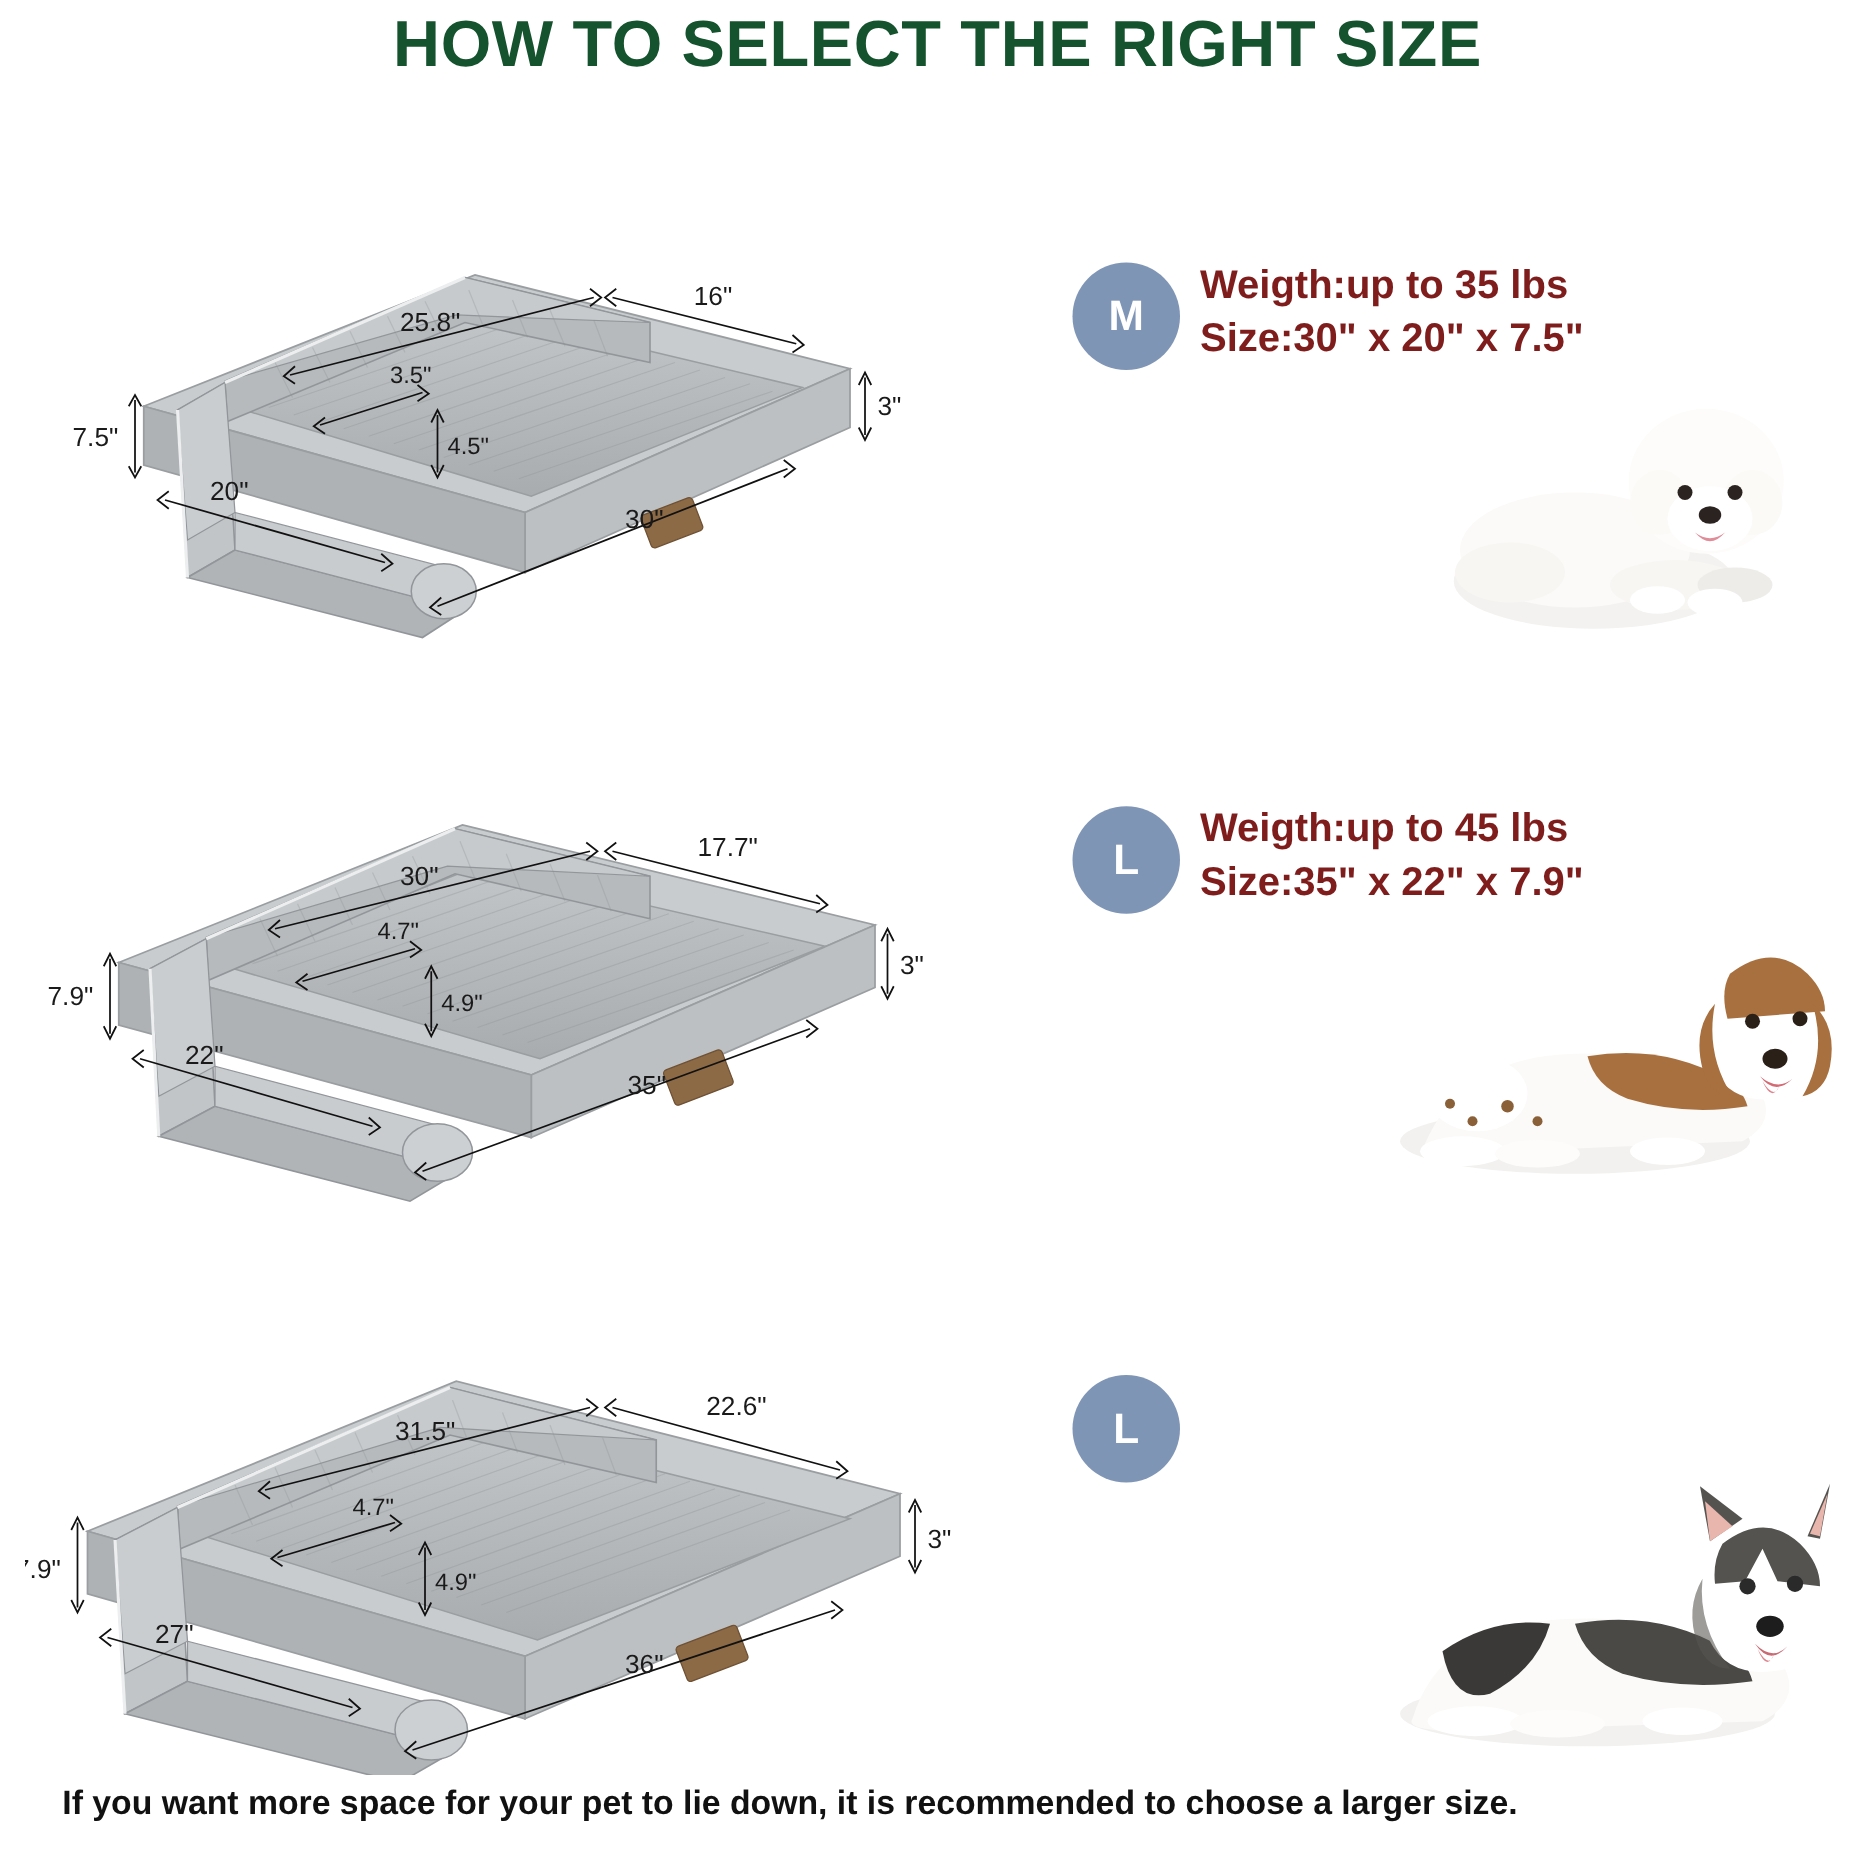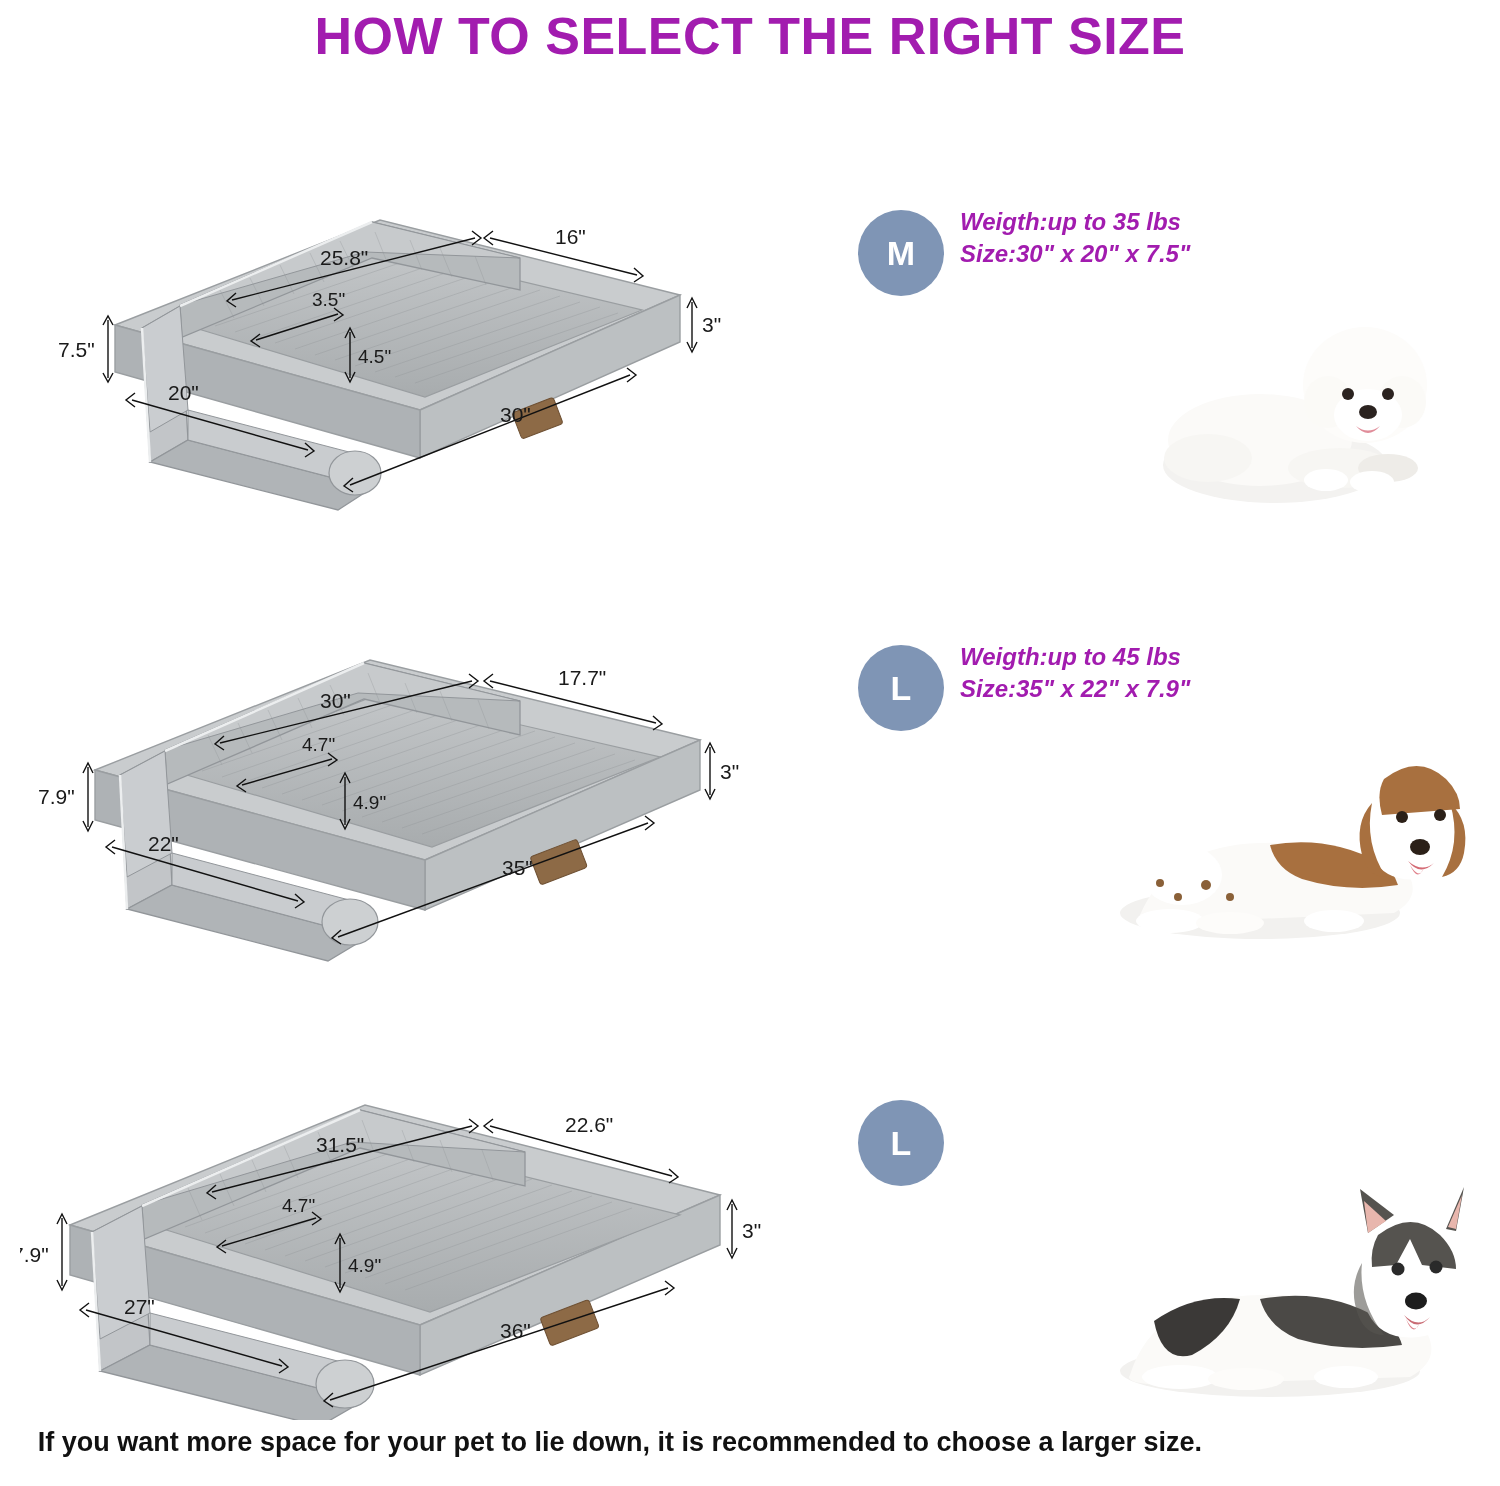--- a/index.html
+++ b/index.html
@@ -13,21 +13,21 @@
     position: relative;
     overflow: hidden;
   }
 
   
   .title {
     text-align: center;
     font-size: 52px;
     font-weight: bold;
     letter-spacing: 0.5px;
-    color: #a21caf;
+    color: #14532d;
     padding-top: 8px;
     line-height: 1.1;
   }
 
   
   .row {
     position: absolute;
     left: 0;
     width: 1500px;
     height: 420px;
@@ -64,26 +64,25 @@
     font-size: 34px;
     font-weight: bold;
     display: flex;
     align-items: center;
     justify-content: center;
   }
   .spec {
     position: absolute;
     left: 110px;
     top: 96px;
-    font-size: 24px;
+    font-size: 32px;
     font-weight: bold;
     line-height: 1.35;
-    color: #a21caf;
+    color: #7f1d1d;
     white-space: nowrap;
-    font-style: italic;
   }
 
   
   .dog {
     position: absolute;
     right: 10px;
     bottom: 10px;
   }
 
   
@@ -92,21 +91,21 @@
   .dim-text {
     font-family: "Liberation Sans", sans-serif;
     font-size: 21px;
     fill: #1a1a1a;
   }
   .dim-text.small { font-size: 19px; }
 
   
   .footer {
     position: absolute;
-    left: 4px;
+    left: 16px;
     bottom: 28px;
     width: 1232px;
     text-align: center;
     font-size: 27px;
     font-weight: bold;
     color: #111;
   }
 </style>
 </head>
 <body>

